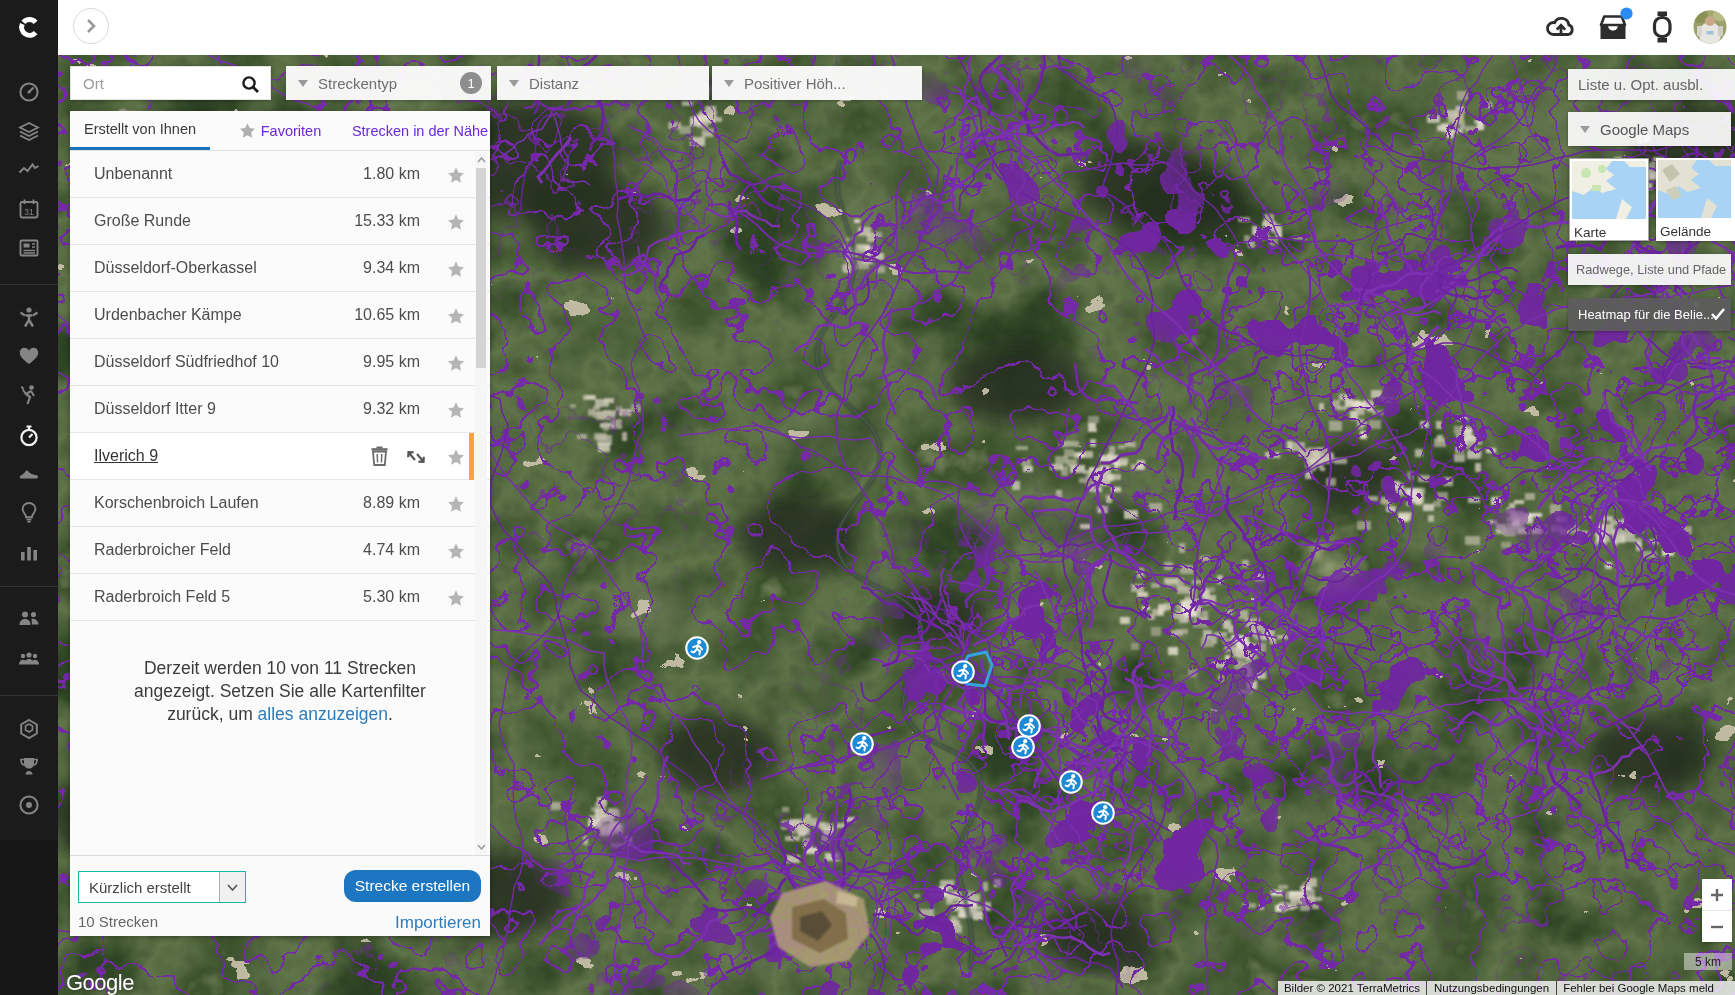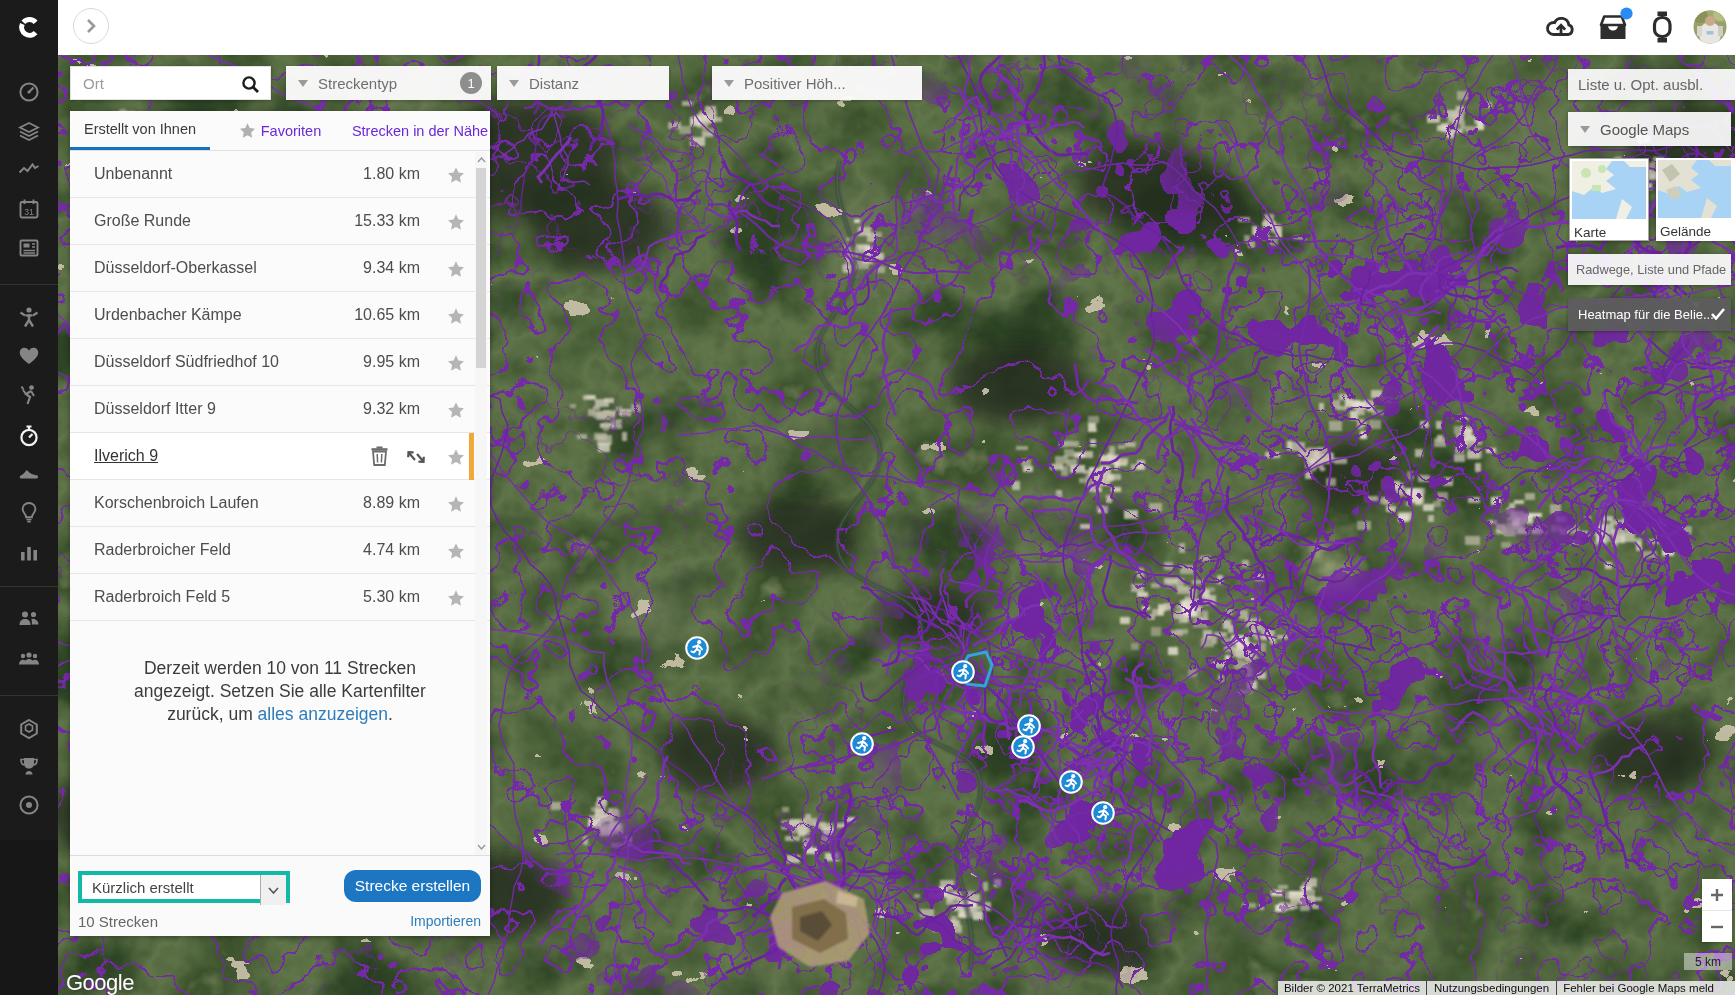--- a/index.html
+++ b/index.html
@@ -1485,21 +1485,21 @@
 <div class="fbox" style="left:70px;top:66px;width:201px;background:#fff;border:1px solid #e3e3e3;color:#9a9a9a">
  <span style="margin-left:12px">Ort</span>
  <svg style="position:absolute;right:10px;top:8px" width="19" height="19" viewBox="0 0 19 19">
       <circle cx="8" cy="8" r="5.6" fill="none" stroke="#1c1c1c" stroke-width="2.4"></circle>
       <path d="M12.2 12.2 L17 17" stroke="#1c1c1c" stroke-width="2.8"></path>
     </svg>
 </div>
 <div class="fbox" style="left:286px;top:66px;width:205px"><span class="tri"></span>Streckentyp
  <span style="position:absolute;right:9px;top:6px;width:22px;height:22px;border-radius:50%;background:#8e8e8e;color:#fff;font-size:13px;display:flex;align-items:center;justify-content:center">1</span>
 </div>
-<div class="fbox" style="left:497px;top:66px;width:172px"><span class="tri"></span>Distanz</div>
+<div class="fbox" style="left:497px;top:66px;width:212px"><span class="tri"></span>Distanz</div>
 <div class="fbox" style="left:712px;top:66px;width:210px"><span class="tri"></span>Positiver Höh...</div>
 
 <div id="panel">
  <div class="tabs">
   <div class="tab on">Erstellt von Ihnen</div>
   <div class="tab"><svg width="17" height="17" viewBox="0 0 24 24" style="margin-right:5px">
           <path d="M12 1.8 L15.2 8.6 L22.6 9.6 L17.2 14.8 L18.6 22.2 L12 18.6 L5.4 22.2 L6.8 14.8 L1.4 9.6 L8.8 8.6 Z" fill="#b0b0b0"></path>
         </svg>Favoriten</div>
   <div class="tab">Strecken in der Nähe</div>
  </div>
@@ -1582,31 +1582,31 @@
       <div class="row">
         <span class="rname">Raderbroich Feld 5</span>
         <span class="rdist">5.30 km</span>
         <span class="rstar"><svg width="18" height="18" viewBox="0 0 24 24">
             <path d="M12 1.8 L15.2 8.6 L22.6 9.6 L17.2 14.8 L18.6 22.2 L12 18.6 L5.4 22.2 L6.8 14.8 L1.4 9.6 L8.8 8.6 Z" fill="#b5b5b5"></path>
           </svg></span>
       </div>
     </div>
  <div style="position:absolute;left:28px;top:546px;width:364px;text-align:center;font-size:17.5px;line-height:1.3;color:#3c3c3c">Derzeit werden 10 von 11 Strecken<br>angezeigt. Setzen Sie alle Kartenfilter<br>zurück, um <span style="color:#2f7cba">alles anzuzeigen</span>.</div>
  <div style="position:absolute;left:0;top:744px;width:420px;height:81px;border-top:1px solid #ddd;background:#fafafa">
-  <div style="position:absolute;left:8px;top:15px;width:212px;height:32px;background:#fff;border:4px solid #14b8a6;display:flex;align-items:center">
+  <div style="position:absolute;left:8px;top:15px;width:168px;height:32px;background:#fff;border:1px solid #14b8a6;display:flex;align-items:center">
     <span style="margin-left:10px;font-size:15px;color:#444">Kürzlich erstellt</span>
     <span style="position:absolute;right:0;top:0;width:26px;height:30px;background:#f0f0f0;border-left:1px solid #adadad;display:flex;align-items:center;justify-content:center">
           <svg width="11" height="7" viewBox="0 0 11 7">
             <path d="M1 1 L5.5 6 L10 1" fill="none" stroke="#555" stroke-width="1.6"></path>
           </svg>
         </span>
   </div>
   <div style="position:absolute;left:274px;top:14px;width:137px;height:32px;background:#1d76c2;border-radius:12px;color:#fff;font-size:15.5px;display:flex;align-items:center;justify-content:center">Strecke erstellen</div>
   <div style="position:absolute;left:8px;top:57px;font-size:15px;color:#666">10 Strecken</div>
-  <div style="position:absolute;right:9px;top:57px;font-size:14px;color:#2f7cba">Importieren</div>
+  <div style="position:absolute;right:9px;top:57px;font-size:17px;color:#2f7cba">Importieren</div>
  </div>
  <div id="pscroll" style="position:absolute;right:3px;top:41px;width:12px;height:703px;background:#f6f6f6">
    <svg style="position:absolute;left:2px;top:5px" width="9" height="6" viewBox="0 0 9 6">
         <path d="M1 5 L4.5 1 L8 5" fill="none" stroke="#999" stroke-width="1.4"></path>
       </svg>
    <svg style="position:absolute;left:2px;bottom:5px" width="9" height="6" viewBox="0 0 9 6">
         <path d="M1 1 L4.5 5 L8 1" fill="none" stroke="#999" stroke-width="1.4"></path>
       </svg>
    <div style="position:absolute;left:1px;top:16px;width:10px;height:200px;background:#d4d4d4"></div>
  </div>

